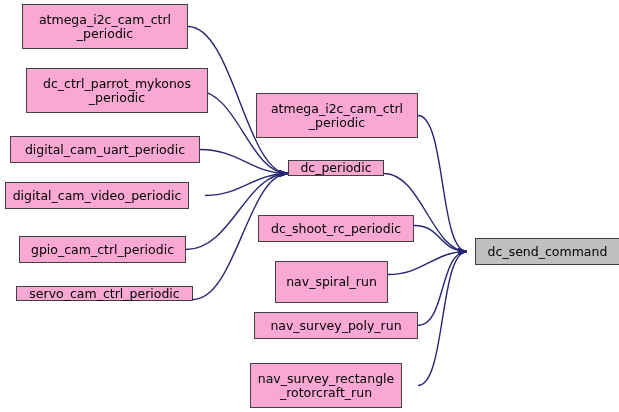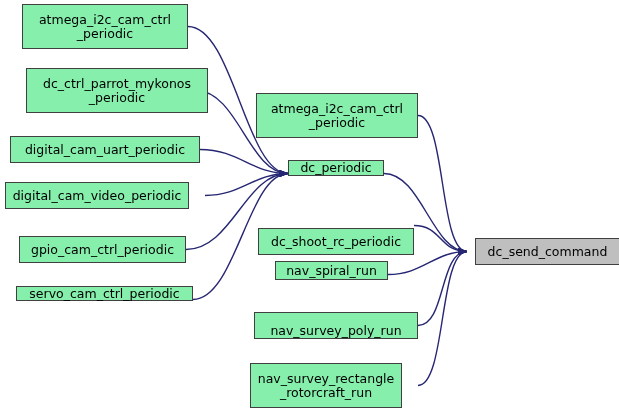--- a/index.html
+++ b/index.html
@@ -21,21 +21,21 @@
     position: absolute;
     left: 0;
     top: 0;
     width: 619px;
     height: 412px;
   }
   .node {
     position: absolute;
     box-sizing: border-box;
     border: 1px solid #404040;
-    background: #86efac;
+    background: #f9a8d4;
     color: #000000;
     font-size: 12.5px;
     line-height: 14px;
     text-align: center;
     display: flex;
     align-items: center;
     justify-content: center;
     white-space: pre-line;
     z-index: 5;
   }
@@ -81,21 +81,21 @@
 _periodic</span></div>
       <div class="node" style="left: 14px; top: 68px; width: 182px; height: 45px; margin-left: 12px;"><span class="node-label">dc_ctrl_parrot_mykonos
 _periodic</span></div>
       <div class="node" style="left: 10px; top: 136px; width: 190px; height: 27px;"><span class="node-label">digital_cam_uart_periodic</span></div>
       <div class="node" style="left: 5px; top: 182px; width: 184px; height: 27px;"><span class="node-label">digital_cam_video_periodic</span></div>
       <div class="node" style="left: 19px; top: 236px; width: 167px; height: 27px;"><span class="node-label">gpio_cam_ctrl_periodic</span></div>
       <div class="node" style="left: 16px; top: 286px; width: 177px; height: 15px;"><span class="node-label">servo_cam_ctrl_periodic</span></div>
       <div class="node" style="left: 256px; top: 93px; width: 162px; height: 45px;"><span class="node-label">atmega_i2c_cam_ctrl
 _periodic</span></div>
       <div class="node" style="left: 288px; top: 160px; width: 96px; height: 16px;"><span class="node-label">dc_periodic</span></div>
-      <div class="node" style="left: 258px; top: 228px; width: 156px; height: 27px;"><span class="node-label">dc_shoot_rc_periodic</span></div>
-      <div class="node" style="left: 275px; top: 261px; width: 113px; height: 19px;"><span class="node-label">nav_spiral_run</span></div>
-      <div class="node" style="left: 254px; top: 312px; width: 164px; height: 27px; align-items: flex-end;"><span class="node-label">nav_survey_poly_run</span></div>
+      <div class="node" style="left: 258px; top: 215px; width: 156px; height: 27px;"><span class="node-label">dc_shoot_rc_periodic</span></div>
+      <div class="node" style="left: 275px; top: 261px; width: 113px; height: 42px;"><span class="node-label">nav_spiral_run</span></div>
+      <div class="node" style="left: 254px; top: 312px; width: 164px; height: 27px;"><span class="node-label">nav_survey_poly_run</span></div>
       <div class="node" style="left: 250px; top: 363px; width: 152px; height: 45px;"><span class="node-label">nav_survey_rectangle
 _rotorcraft_run</span></div>
       <div class="node highlight" style="left: 467px; top: 238px; width: 145px; height: 27px;"><span class="node-label">dc_send_command</span></div>
     </div>
 
 </div>
 
 </body></html>

